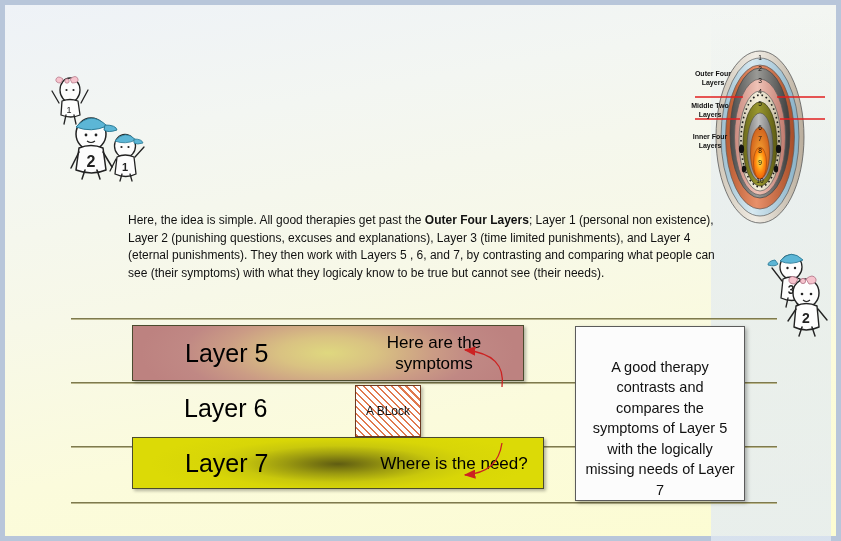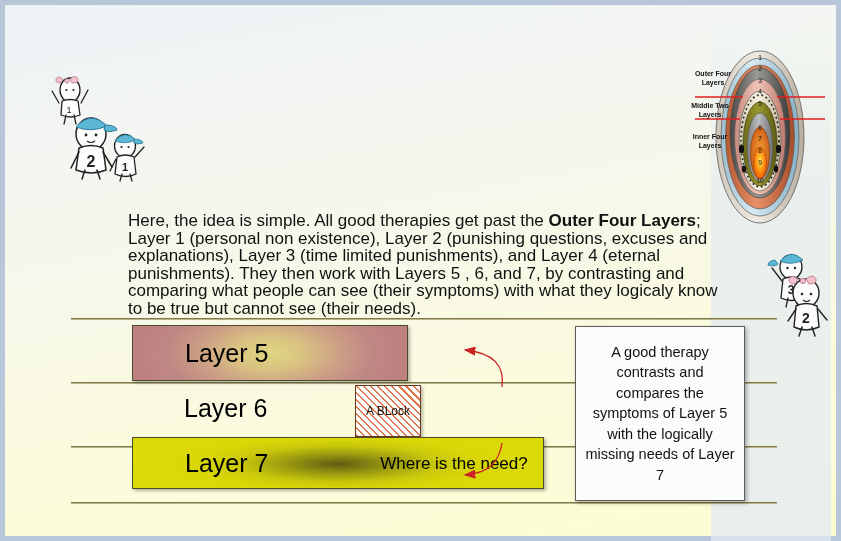--- a/index.html
+++ b/index.html
@@ -45,21 +45,21 @@
   .toon{position:absolute;}
   .toon svg{display:block;overflow:visible;}
 
   
   #essence-title{
     position:absolute;left:120px;top:182px;width:600px;text-align:center;
     font-size:17px;font-weight:bold;color:#111;
   }
   #essence-body{
     position:absolute;left:123px;top:207px;width:598px;
-    font-size:17px;line-height:17.6px;color:#111;text-align:left;
+    font-size:12px;line-height:17.6px;color:#111;text-align:left;
   }
   #essence-body b{font-weight:bold;}
 
   
   .hline{
     position:absolute;left:66px;width:706px;height:0;
     border-top:1px solid #7e7a4e;
     border-bottom:1px solid #b9b58a;
   }
   #hl1{top:313px;}
@@ -67,21 +67,21 @@
   #hl3{top:441px;}
   #hl4{top:497px;}
 
   .layerbox{
     position:absolute;
     border:1px solid #4b4b2e;
     box-shadow:2px 2px 3px rgba(0,0,0,.28);
     box-sizing:border-box;
   }
   #layer5box{
-    left:127px;top:320px;width:276px;height:56px;
+    left:127px;top:320px;width:392px;height:56px;
     background:
       radial-gradient(ellipse 48% 115% at 50% 50%, #dfd87f 0%, #d9c282 26%, #cb9c85 56%, #c08884 78%, #bd8280 100%);
   }
   #layer7box{
     left:127px;top:432px;width:412px;height:52px;
     background:
       radial-gradient(ellipse 46% 70% at 50% 52%, #5f5c12 0%, #9b9a10 28%, #c9c80c 52%, #d8d607 72%, #dcda06 100%);
     text-decoration: underline;
   }
   .layerlabel{
@@ -117,21 +117,21 @@
     position:absolute;left:466px;top:385px;width:76px;
     font-size:11.5px;color:#111;text-align:center;line-height:16px;
   }
 
   
   #notebox{
     position:absolute;left:570px;top:321px;width:170px;height:175px;
     background:#fcfcfc;border:1px solid #5b5b5b;
     box-shadow:2px 2px 4px rgba(0,0,0,.3);
     box-sizing:border-box;
-    display:flex;align-items:center;justify-content:center;
+    display:flex;align-items:flex-end;justify-content:center;
   }
   #notetext{
     font-size:14.5px;color:#111;text-align:center;line-height:20.5px;padding:0 8px;
   }
 
   
   #arrows{position:absolute;left:0;top:0;width:841px;height:541px;pointer-events:none;}
 
   
   #fractal{position:absolute;left:690px;top:40px;width:130px;height:180px;}
@@ -360,20 +360,21 @@
     <span>Here, the idea is simple. All good therapies get past the </span><b>Outer Four Layers</b><span>; Layer 1 (personal non existence), Layer 2 (punishing questions, excuses and explanations), Layer 3 (time limited punishments), and Layer 4 (eternal punishments). They then work with Layers 5 , 6, and 7, by contrasting and comparing what people can see (their symptoms) with what they logicaly know to be true but cannot see (their needs).</span>
   </div>
 
   <div class="hline" id="hl1"></div>
   <div class="hline" id="hl2"></div>
   <div class="hline" id="hl3"></div>
   <div class="hline" id="hl4"></div>
 
   <div class="layerbox" id="layer5box">
     <div class="layerlabel">Layer 5</div>
+    <div class="layercaption">Here are the symptoms</div>
   </div>
 
   <div id="layer6label">Layer 6</div>
 
   <div id="blockbox">
     <span>A BLock</span>
   </div>
 
 
   <div class="layerbox" id="layer7box">

